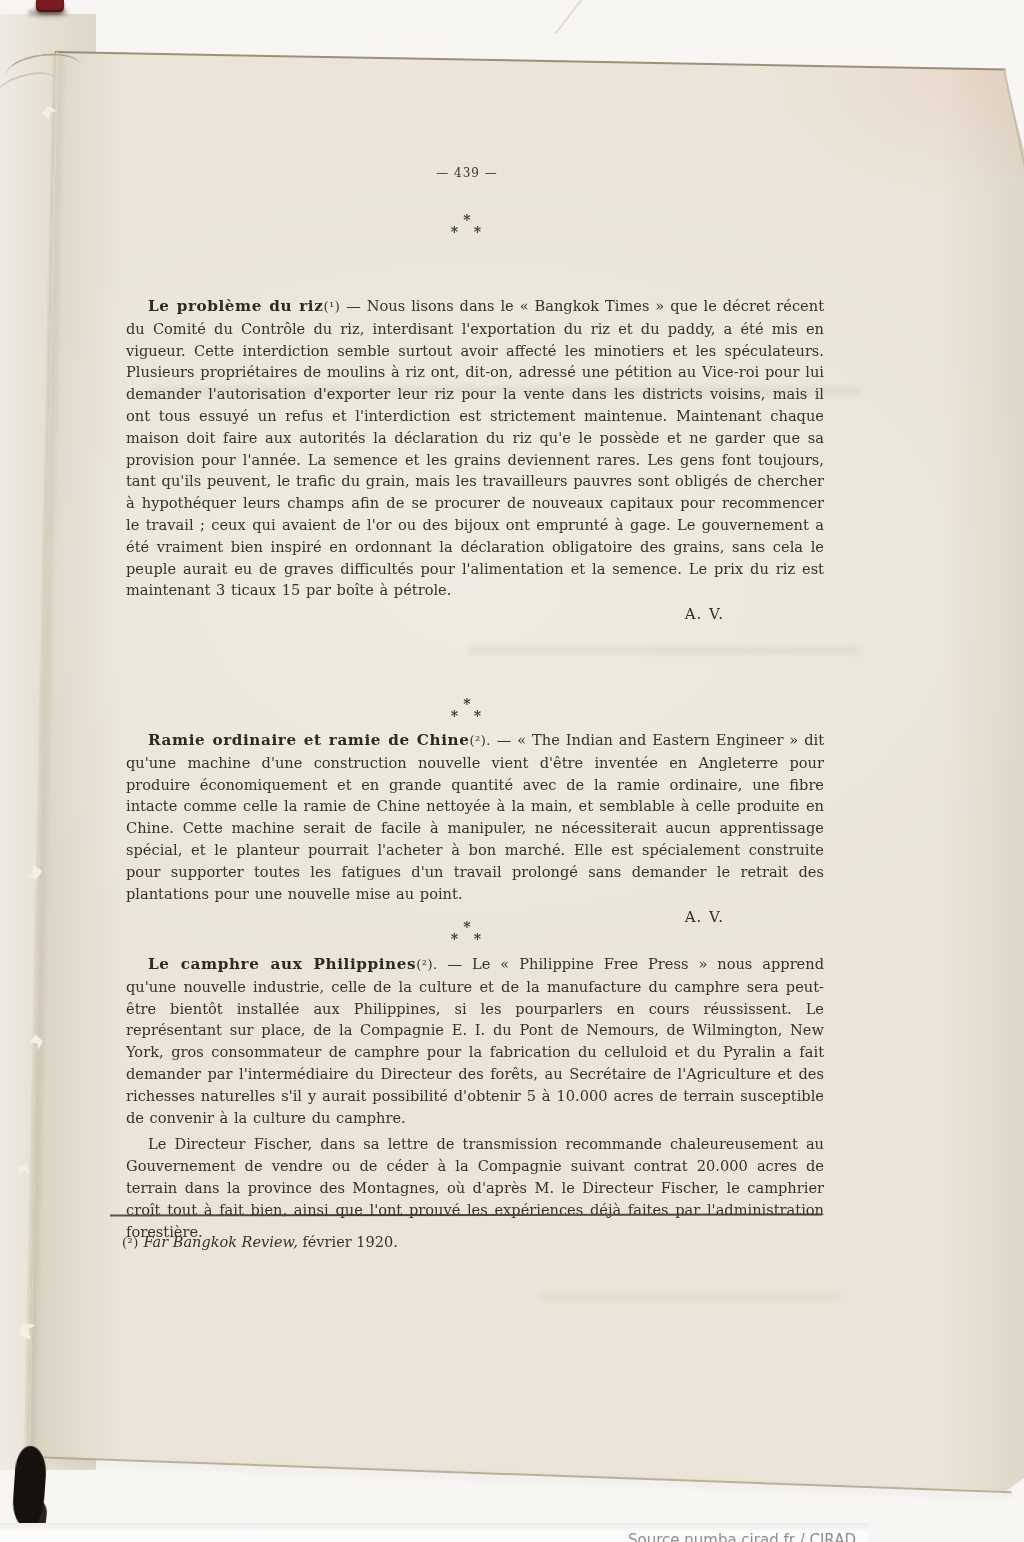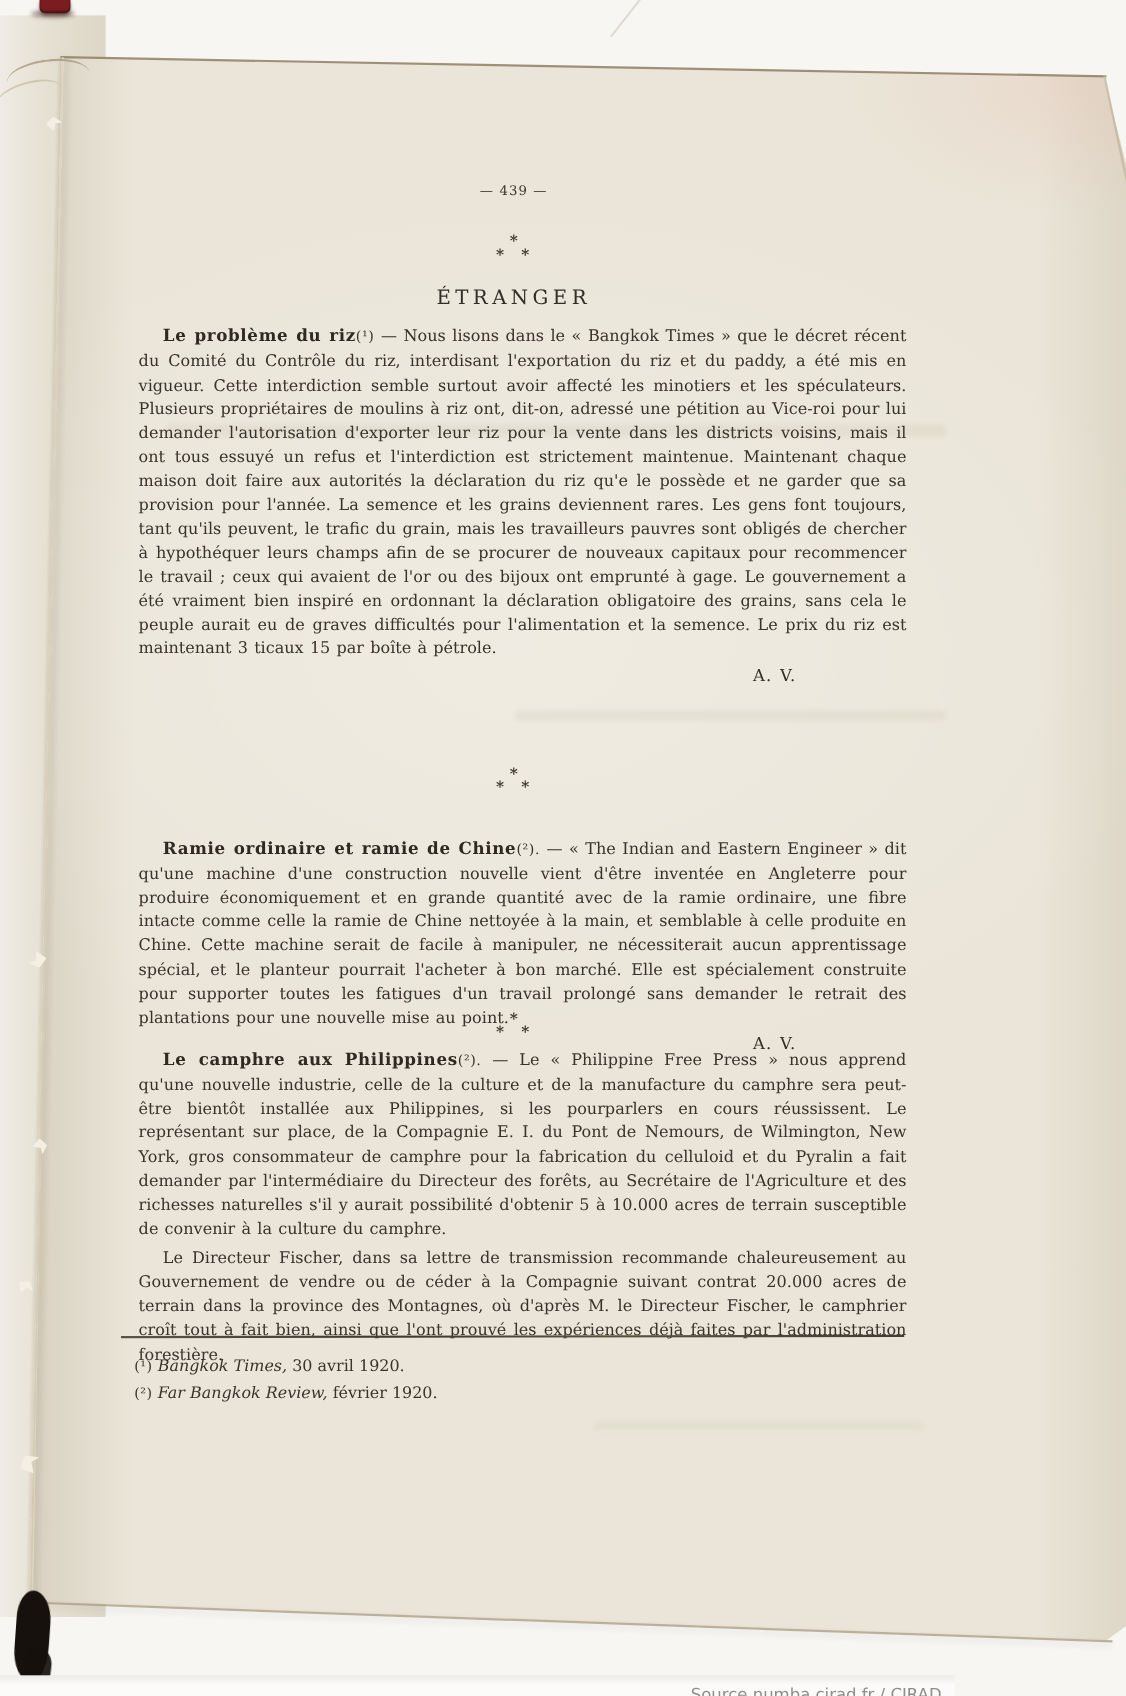--- a/index.html
+++ b/index.html
@@ -70,21 +70,21 @@
   .pageno{top:166px;text-align:center;font-size:12px;letter-spacing:1px;color:#3c362c;}
   .asterism{text-align:center;color:#3c362c;font-size:14px;line-height:12px;letter-spacing:0;}
   .asterism .a-top{display:block;font-weight:bold;}
   .asterism .a-bot{display:block;font-weight:bold;letter-spacing:2px;}
   .ast1{top:214px;}
   .ast2{top:698px;}
   .ast3{top:921px;}
   .heading{top:260px;text-align:center;font-size:18px;letter-spacing:4px;color:#322d25;}
   .article{font-size:14.6px;line-height:21.8px;text-align:justify;word-spacing:1px;}
   .art1{top:295px;}
-  .art2{top:761px;}
+  .art2{top:729px;}
   .art3{top:953px;}
   .para{margin:0 0 5px 16px;text-indent:22px;}
   .para:last-of-type{margin-bottom:0;}
   .article .title{font-weight:bold;letter-spacing:.6px;font-size:15.2px;color:#2e2921;}
   .article .ref{font-size:13px;letter-spacing:.5px;}
   .sig{text-align:right;padding-right:100px;font-size:15px;margin-top:3px;letter-spacing:1px;color:#332e26;}
   .rule{top:1214px;height:2px;width:712px;
     background:linear-gradient(90deg,#5a5346,#3e392f 35%,#56503f 62%,#433d33 100%);
     transform:rotate(-.08deg);}
   .footnotes{top:1230px;left:122px;width:600px;font-size:14.5px;line-height:24px;color:#37322a;}
@@ -114,21 +114,20 @@
 
     <div class="content">
 
       <div class="blk pageno">— 439 —</div>
 
       <div class="blk asterism ast1">
         <span class="a-top">*</span>
         <span class="a-bot">*&nbsp;&nbsp;*</span>
       </div>
 
-      <div class="blk heading">ÉTRANGER</div>
 
       <div class="blk article art1">
         <p class="para"><span class="title">Le problème du riz</span><span class="ref">(¹)</span><span> — </span><span>Nous lisons dans le « Bangkok Times » que le décret récent du Comité du Contrôle du riz, interdisant l'exportation du riz et du paddy, a été mis en vigueur. Cette interdiction semble surtout avoir affecté les minotiers et les spéculateurs. Plusieurs propriétaires de moulins à riz ont, dit-on, adressé une pétition au Vice-roi pour lui demander l'autorisation d'exporter leur riz pour la vente dans les districts voisins, mais il ont tous essuyé un refus et l'interdiction est strictement maintenue. Maintenant chaque maison doit faire aux autorités la déclaration du riz qu'e le possède et ne garder que sa provision pour l'année. La semence et les grains deviennent rares. Les gens font toujours, tant qu'ils peuvent, le trafic du grain, mais les travailleurs pauvres sont obligés de chercher à hypothéquer leurs champs afin de se procurer de nouveaux capitaux pour recommencer le travail ; ceux qui avaient de l'or ou des bijoux ont emprunté à gage. Le gouvernement a été vraiment bien inspiré en ordonnant la déclaration obligatoire des grains, sans cela le peuple aurait eu de graves difficultés pour l'alimentation et la semence. Le prix du riz est maintenant 3 ticaux 15 par boîte à pétrole.</span></p>
         <div class="sig">A. V.</div>
       </div>
 
       <div class="blk asterism ast2">
         <span class="a-top">*</span>
         <span class="a-bot">*&nbsp;&nbsp;*</span>
       </div>
@@ -144,21 +143,20 @@
       </div>
 
       <div class="blk article art3">
         <p class="para"><span class="title">Le camphre aux Philippines</span><span class="ref">(²).</span><span> — </span><span>Le « Philippine Free Press » nous apprend qu'une nouvelle industrie, celle de la culture et de la manufacture du camphre sera peut-être bientôt installée aux Philippines, si les pourparlers en cours réussissent. Le représentant sur place, de la Compagnie E. I. du Pont de Nemours, de Wilmington, New York, gros consommateur de camphre pour la fabrication du celluloid et du Pyralin a fait demander par l'intermédiaire du Directeur des forêts, au Secrétaire de l'Agriculture et des richesses naturelles s'il y aurait possibilité d'obtenir 5 à 10.000 acres de terrain susceptible de convenir à la culture du camphre.</span></p>
         <p class="para">Le Directeur Fischer, dans sa lettre de transmission recommande chaleureusement au Gouvernement de vendre ou de céder à la Compagnie suivant contrat 20.000 acres de terrain dans la province des Montagnes, où d'après M. le Directeur Fischer, le camphrier croît tout à fait bien, ainsi que l'ont prouvé les expériences déjà faites par l'administration forestière.</p>
       </div>
 
       <div class="blk rule"></div>
 
       <div class="blk footnotes">
-        <div class="footnote"><span class="fn-marker">(¹) </span><span class="fn-source">Bangkok Times,</span><span> 30 avril 1920.</span></div>
         <div class="footnote"><span class="fn-marker">(²) </span><span class="fn-source">Far Bangkok Review,</span><span> février 1920.</span></div>
       </div>
 
     </div>
   </div>
 
   <div class="edge edge-top"></div>
   <div class="edge edge-right"></div>
   <div class="edge edge-bottom"></div>
   <div class="crease"></div>

